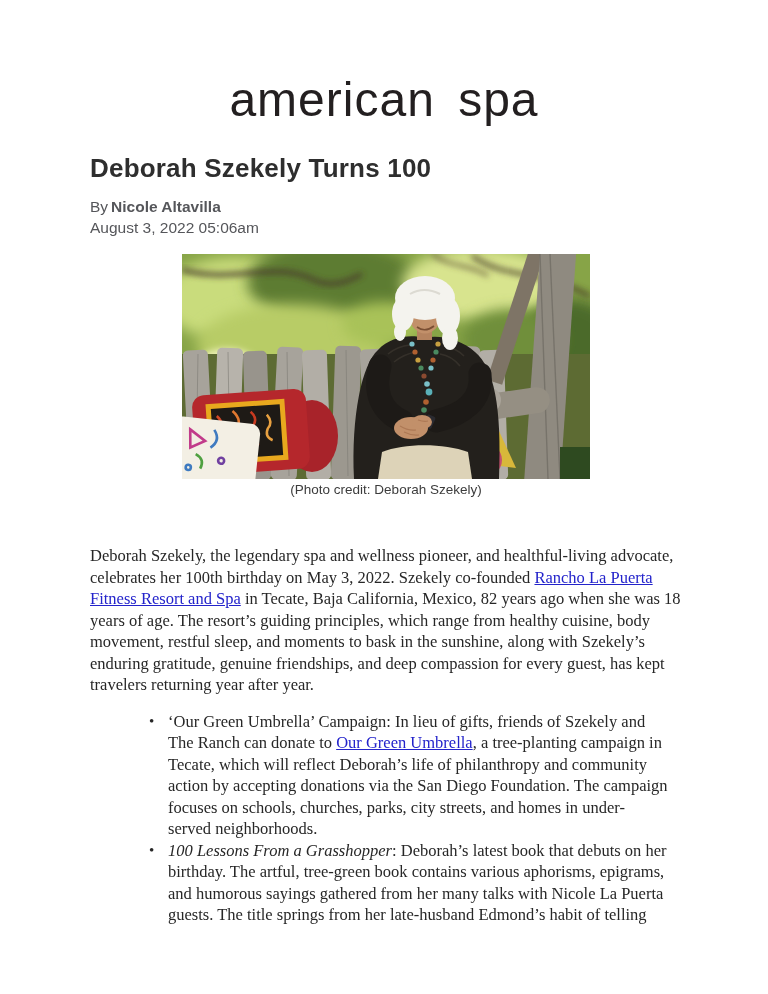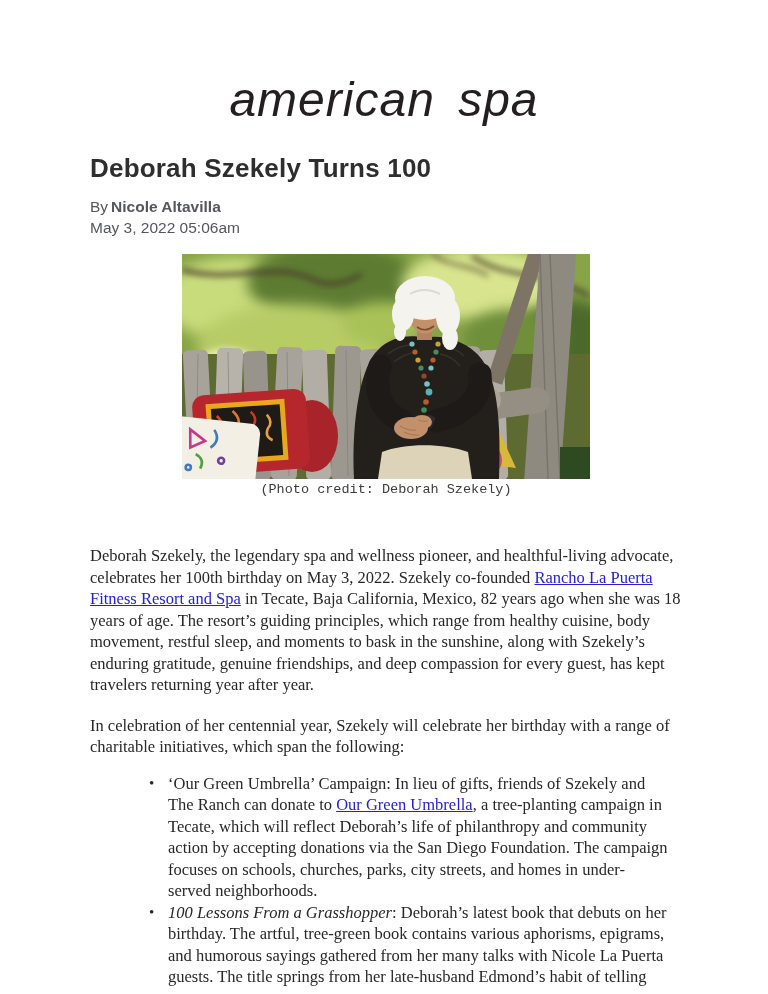--- a/index.html
+++ b/index.html
@@ -2,36 +2,36 @@
 <html style="--link-blue: #2323cb; --headline-text: #2e2e2e; --meta-gray: #55565a; --body-text: #272727; --logo-black: #231f20;"><head>
 <meta charset="utf-8">
 <style>
   html,body{margin:0;padding:0;}
   body{
     width:768px;height:994px;background:#ffffff;
     font-family:"Liberation Sans",sans-serif;
     -webkit-font-smoothing:antialiased;
   }
   .page{position:relative;width:768px;height:994px;background:#fff;overflow:hidden;}
-  .masthead{padding-top:74px;text-align:center;font-style:italic;}
+  .masthead{padding-top:74px;text-align:center;}
   .logo{
     display:inline-block;font-size:48px;line-height:1.1;font-weight:400;
     color:var(--logo-black,#231f20);letter-spacing:1px;word-spacing:9px;
   }
   .content{width:592px;margin-left:90px;}
   .headline{
     margin:27px 0 16px 0;font-size:26px;line-height:1.1;font-weight:700;
     color:var(--headline-text,#2e2e2e);letter-spacing:.2px;
   }
   .byline{font-size:15.5px;color:var(--meta-gray,#55565a);}
   .byline .author{font-weight:700;margin-left:3px;}
   .pubdate{margin-top:3px;font-size:15.5px;color:var(--meta-gray,#55565a);}
   .figure{width:408px;margin:17px auto 0 auto;}
   .photo{display:block;width:408px;height:225px;}
-  .caption{margin-top:3px;text-align:center;font-size:13.5px;color:#3c3c3c;font-family:Liberation Mono, monospace;}
+  .caption{margin-top:3px;text-align:center;font-size:13.5px;color:#3c3c3c;}
   .body-copy{
     font-family:"Liberation Serif","DejaVu Serif",serif;
     font-size:16.5px;line-height:21.5px;color:var(--body-text,#272727);margin-top:48px;
   }
   .para{margin:14px 0 0 0;}
   .para + .para{margin-top:19px;}
   .bullets{margin:15px 0 0 0;padding:0 14px 0 78px;list-style:none;}
   .bullet{position:relative;}
   .bullet::before{
     content:"\2022";position:absolute;left:-19px;top:0;
@@ -52,21 +52,21 @@
   </header>
 
   <main class="content">
 
     <h1 class="headline">Deborah Szekely Turns 100</h1>
 
     <div class="byline">
       <span>By</span><span class="author">Nicole Altavilla</span>
     </div>
 
-    <div class="pubdate">May 3, 2022 05:06am</div>
+    <div class="pubdate">August 3, 2022 05:06am</div>
 
     <figure class="figure">
       <svg class="photo" viewBox="0 0 408 225" xmlns="http://www.w3.org/2000/svg" preserveAspectRatio="none">
         <defs>
           <filter id="soft" x="-40%" y="-40%" width="180%" height="180%">
               <feGaussianBlur stdDeviation="7"></feGaussianBlur>
             </filter>
           <filter id="soft2" x="-40%" y="-40%" width="180%" height="180%">
               <feGaussianBlur stdDeviation="3"></feGaussianBlur>
             </filter>
@@ -197,21 +197,20 @@
               <path d="M222,178 q8,4 15,3"></path>
               <path d="M236,166 q6,2 10,1"></path>
           </g>
         </g>
       </svg>
       <figcaption class="caption">(Photo credit: Deborah Szekely)</figcaption>
     </figure>
 
     <div class="body-copy">
       <p class="para"><span>Deborah Szekely, the legendary spa and wellness pioneer, and healthful-living advocate, celebrates her 100th birthday on May 3, 2022. Szekely co-founded </span><a href="#" class="body-link">Rancho La Puerta Fitness Resort and Spa</a><span> in Tecate, Baja California, Mexico, 82 years ago when she was 18 years of age. The resort’s guiding principles, which range from healthy cuisine, body movement, restful sleep, and moments to bask in the sunshine, along with Szekely’s enduring gratitude, genuine friendships, and deep compassion for every guest, has kept travelers returning year after year.</span></p>
-      <p class="para"><span>In celebration of her centennial year, Szekely will celebrate her birthday with a range of charitable initiatives, which span the following:</span></p>
       <ul class="bullets">
         <li class="bullet"><span>‘Our Green Umbrella’ Campaign: In lieu of gifts, friends of Szekely and The Ranch can donate to </span><a href="#" class="body-link">Our Green Umbrella</a><span>, a tree-planting campaign in Tecate, which will reflect Deborah’s life of philanthropy and community action by accepting donations via the San Diego Foundation. The campaign focuses on schools, churches, parks, city streets, and homes in under-served neighborhoods.</span></li>
         <li class="bullet"><em>100 Lessons From a Grasshopper</em><span>: Deborah’s latest book that debuts on her birthday. The artful, tree-green book contains various aphorisms, epigrams, and humorous sayings gathered from her many talks with Nicole La Puerta guests. The title springs from her late-husband Edmond’s habit of telling</span></li>
       </ul>
     </div>
 
   </main>
 </div>
 
 </body></html>

